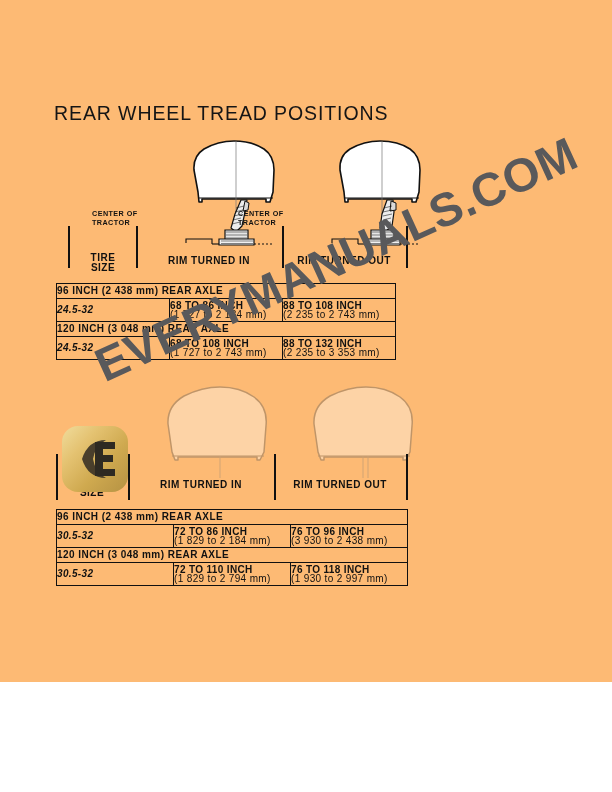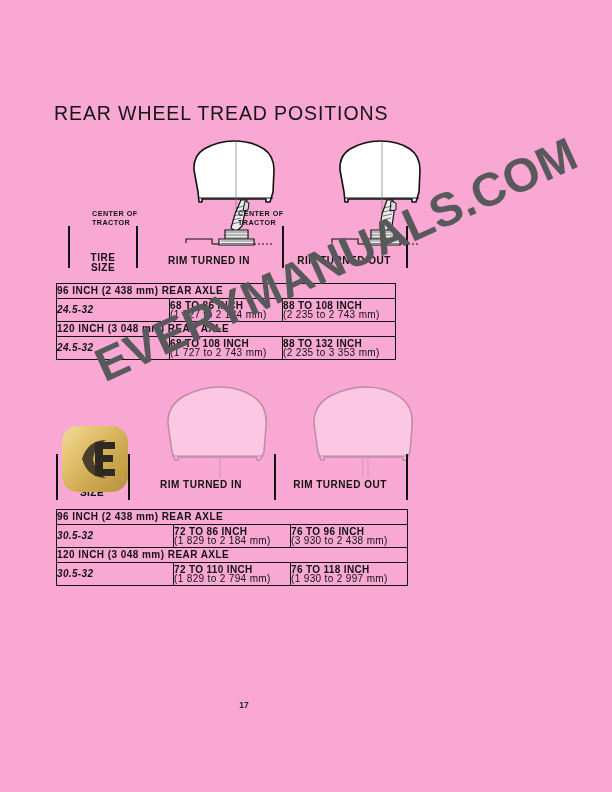--- a/index.html
+++ b/index.html
@@ -7,22 +7,22 @@
     padding: 0;
     background: #ffffff;
   }
   body {
     font-family: "Liberation Sans", sans-serif;
     -webkit-font-smoothing: antialiased;
   }
   #page {
     position: relative;
     width: 612px;
-    height: 792px;
-    background: #f9a8d4;
+    height: 682px;
+    background: #fdba74;
     overflow: hidden;
   }
 
   
   .page-title {
     position: absolute;
     left: 54px;
     top: 102px;
     font-size: 19.5px;
     letter-spacing: 0.9px;

